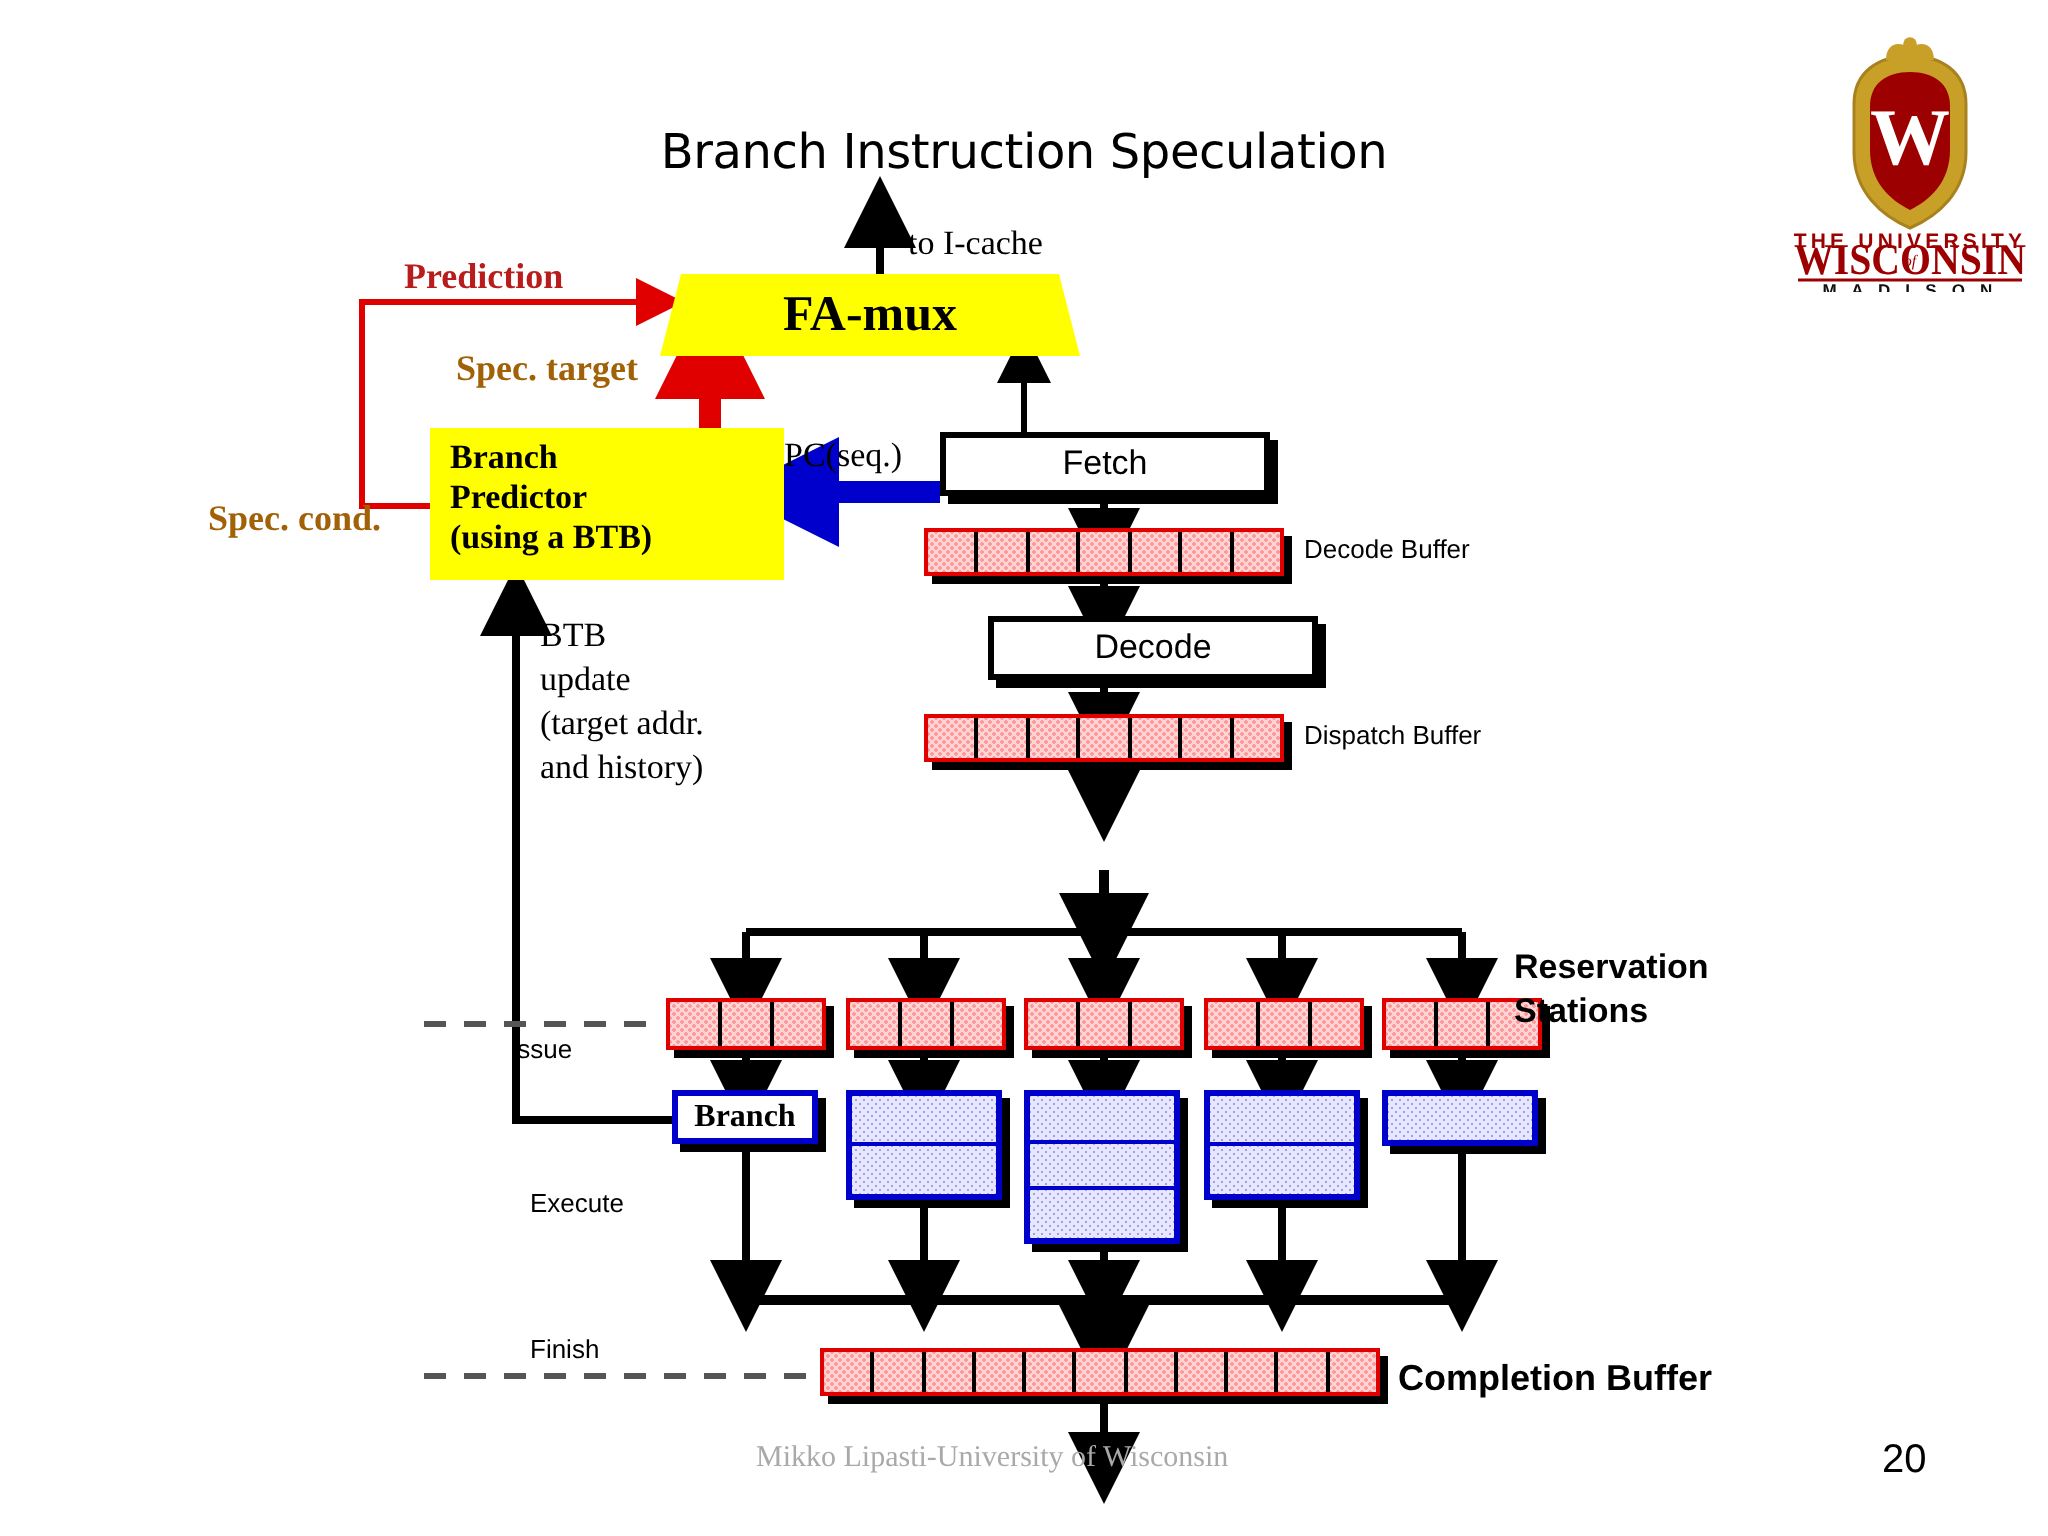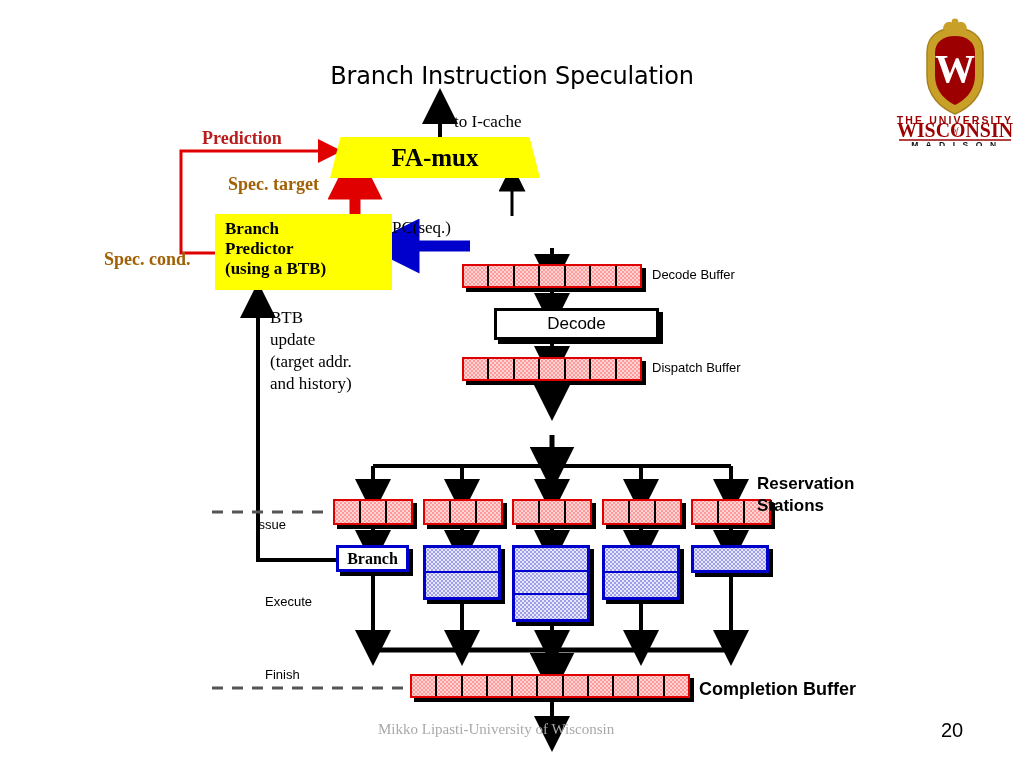--- a/index.html
+++ b/index.html
@@ -195,20 +195,23 @@
   <div class="famux" style="left:330px;top:137px;width:210px;height:41px;">
     <span>FA-mux</span>
   </div>
 
   <div class="bpred" style="left:215px;top:214px;width:177px;height:76px;">
     <span style="white-space:pre-line;">Branch
 Predictor
 (using a BTB)</span>
   </div>
 
+  <div class="stage" style="left:470px;top:216px;width:165px;height:32px;">
+    <span>Fetch</span>
+  </div>
 
   <div class="stage" style="left:494px;top:308px;width:165px;height:32px;">
     <span>Decode</span>
   </div>
 
 
   <div class="rbuf" style="left:462px;top:264px;width:180px;height:24px;">
     <div class="cell"></div>
     <div class="cell"></div>
     <div class="cell"></div>

